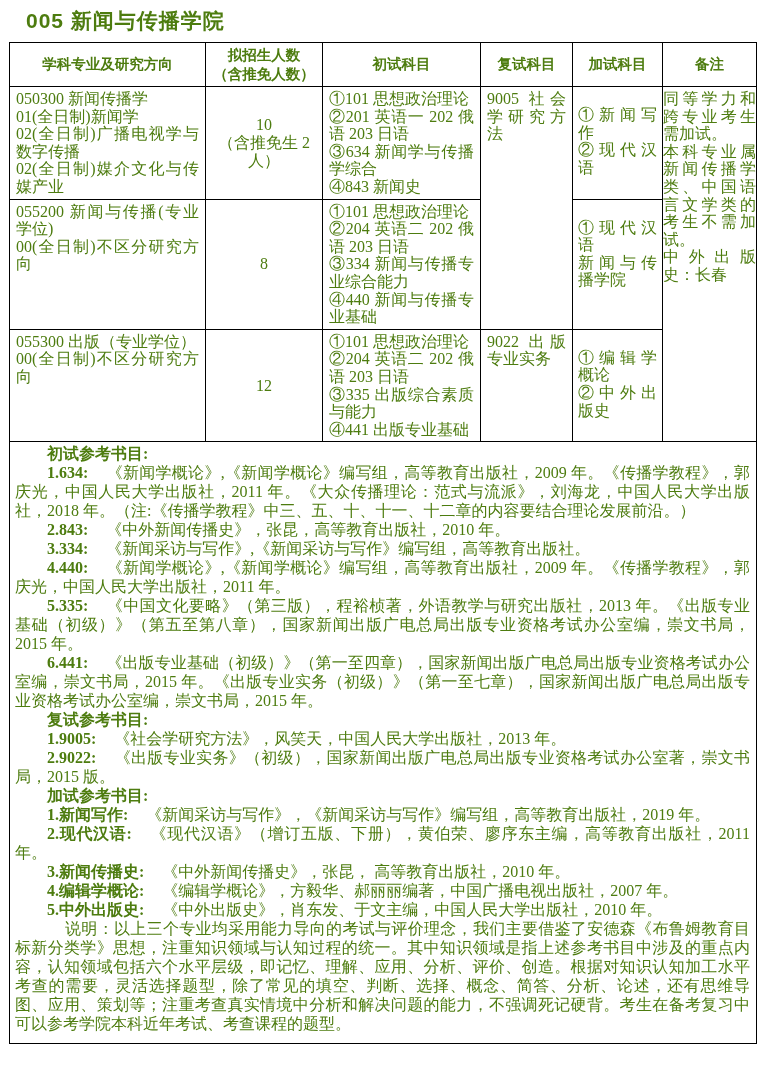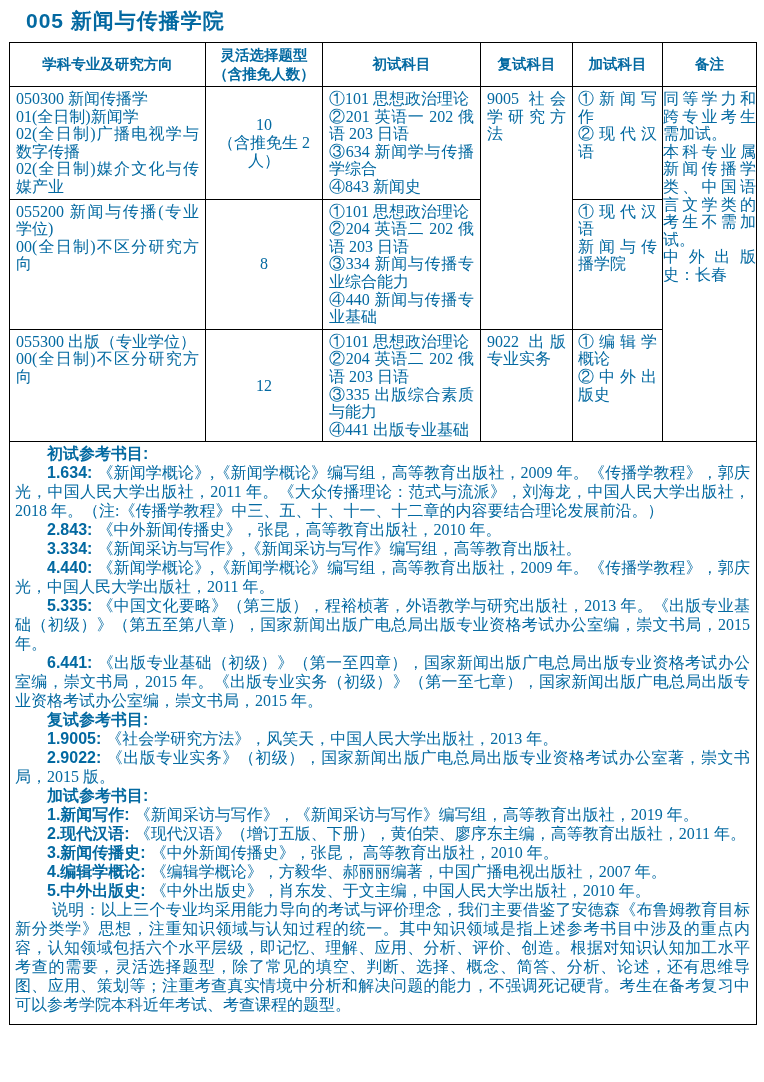--- a/index.html
+++ b/index.html
@@ -1,20 +1,20 @@
 <!DOCTYPE html>
 <html><head>
 <meta charset="utf-8">
 <style>
   html,body { margin:0; padding:0; background:#ffffff; }
   .page {
     position:relative;
     width:764px; height:1082px;
     background:#ffffff;
-    color:#0369a1;
+    color:#4d7c0f;
     font-family:"Liberation Serif","DejaVu Serif",serif;
     overflow:hidden;
     box-sizing:border-box;
   }
   .doc-title {
     margin:7px 0 7px 26px;
     font-size:21px;
     font-weight:bold;
     font-family:"Liberation Sans","DejaVu Sans",sans-serif;
     letter-spacing:1px;
@@ -44,32 +44,32 @@
     line-height:19px;
     font-size:14.5px;
   }
   tr.hrow    { height:44px;margin-top:36px; }
   tr.r1      { height:106px; }
   tr.r2      { height:130px; }
   tr.r3      { height:112px; }
   td.quota   { text-align:center; vertical-align:middle; padding:2px; }
   td.quota div { text-align:center; }
   td.remarks { padding:3px 0; }
-  td.addl    { padding:3px 5px; }
+  td.addl    { padding:19px 5px; }
   td.notes-cell {
     padding:2px 6px 10px 5px;
     font-size:16px;
     line-height:19px;
     text-align:justify;
   }
   p.ref { margin:0; text-indent:32px; }
   span.lbl {
     font-weight:bold;
-    font-family:Liberation Sans, sans-serif;
-    margin-right:5px;
+    font-family:Liberation Serif, serif;
+    margin-right:18px;
   }
 </style>
 </head>
 <body>
 
 <div class="page">
 
   <div class="doc-title">005 新闻与传播学院</div>
 
   <table class="tbl">
@@ -78,21 +78,21 @@
         <col style="width:117px">
         <col style="width:158px">
       <col style="width:92px">
         <col style="width:90px">
         <col style="width:94px">
     </colgroup>
     <tbody>
         <tr class="hrow">
       <th>学科专业及研究方向</th>
       <th>
-        <div>灵活选择题型</div>
+        <div>拟招生人数</div>
         <div>（含推免人数）</div>
       </th>
       <th>初试科目</th>
       <th>复试科目</th>
       <th>加试科目</th>
       <th>备注</th>
     </tr>
 
     <tr class="r1">
       <td>

